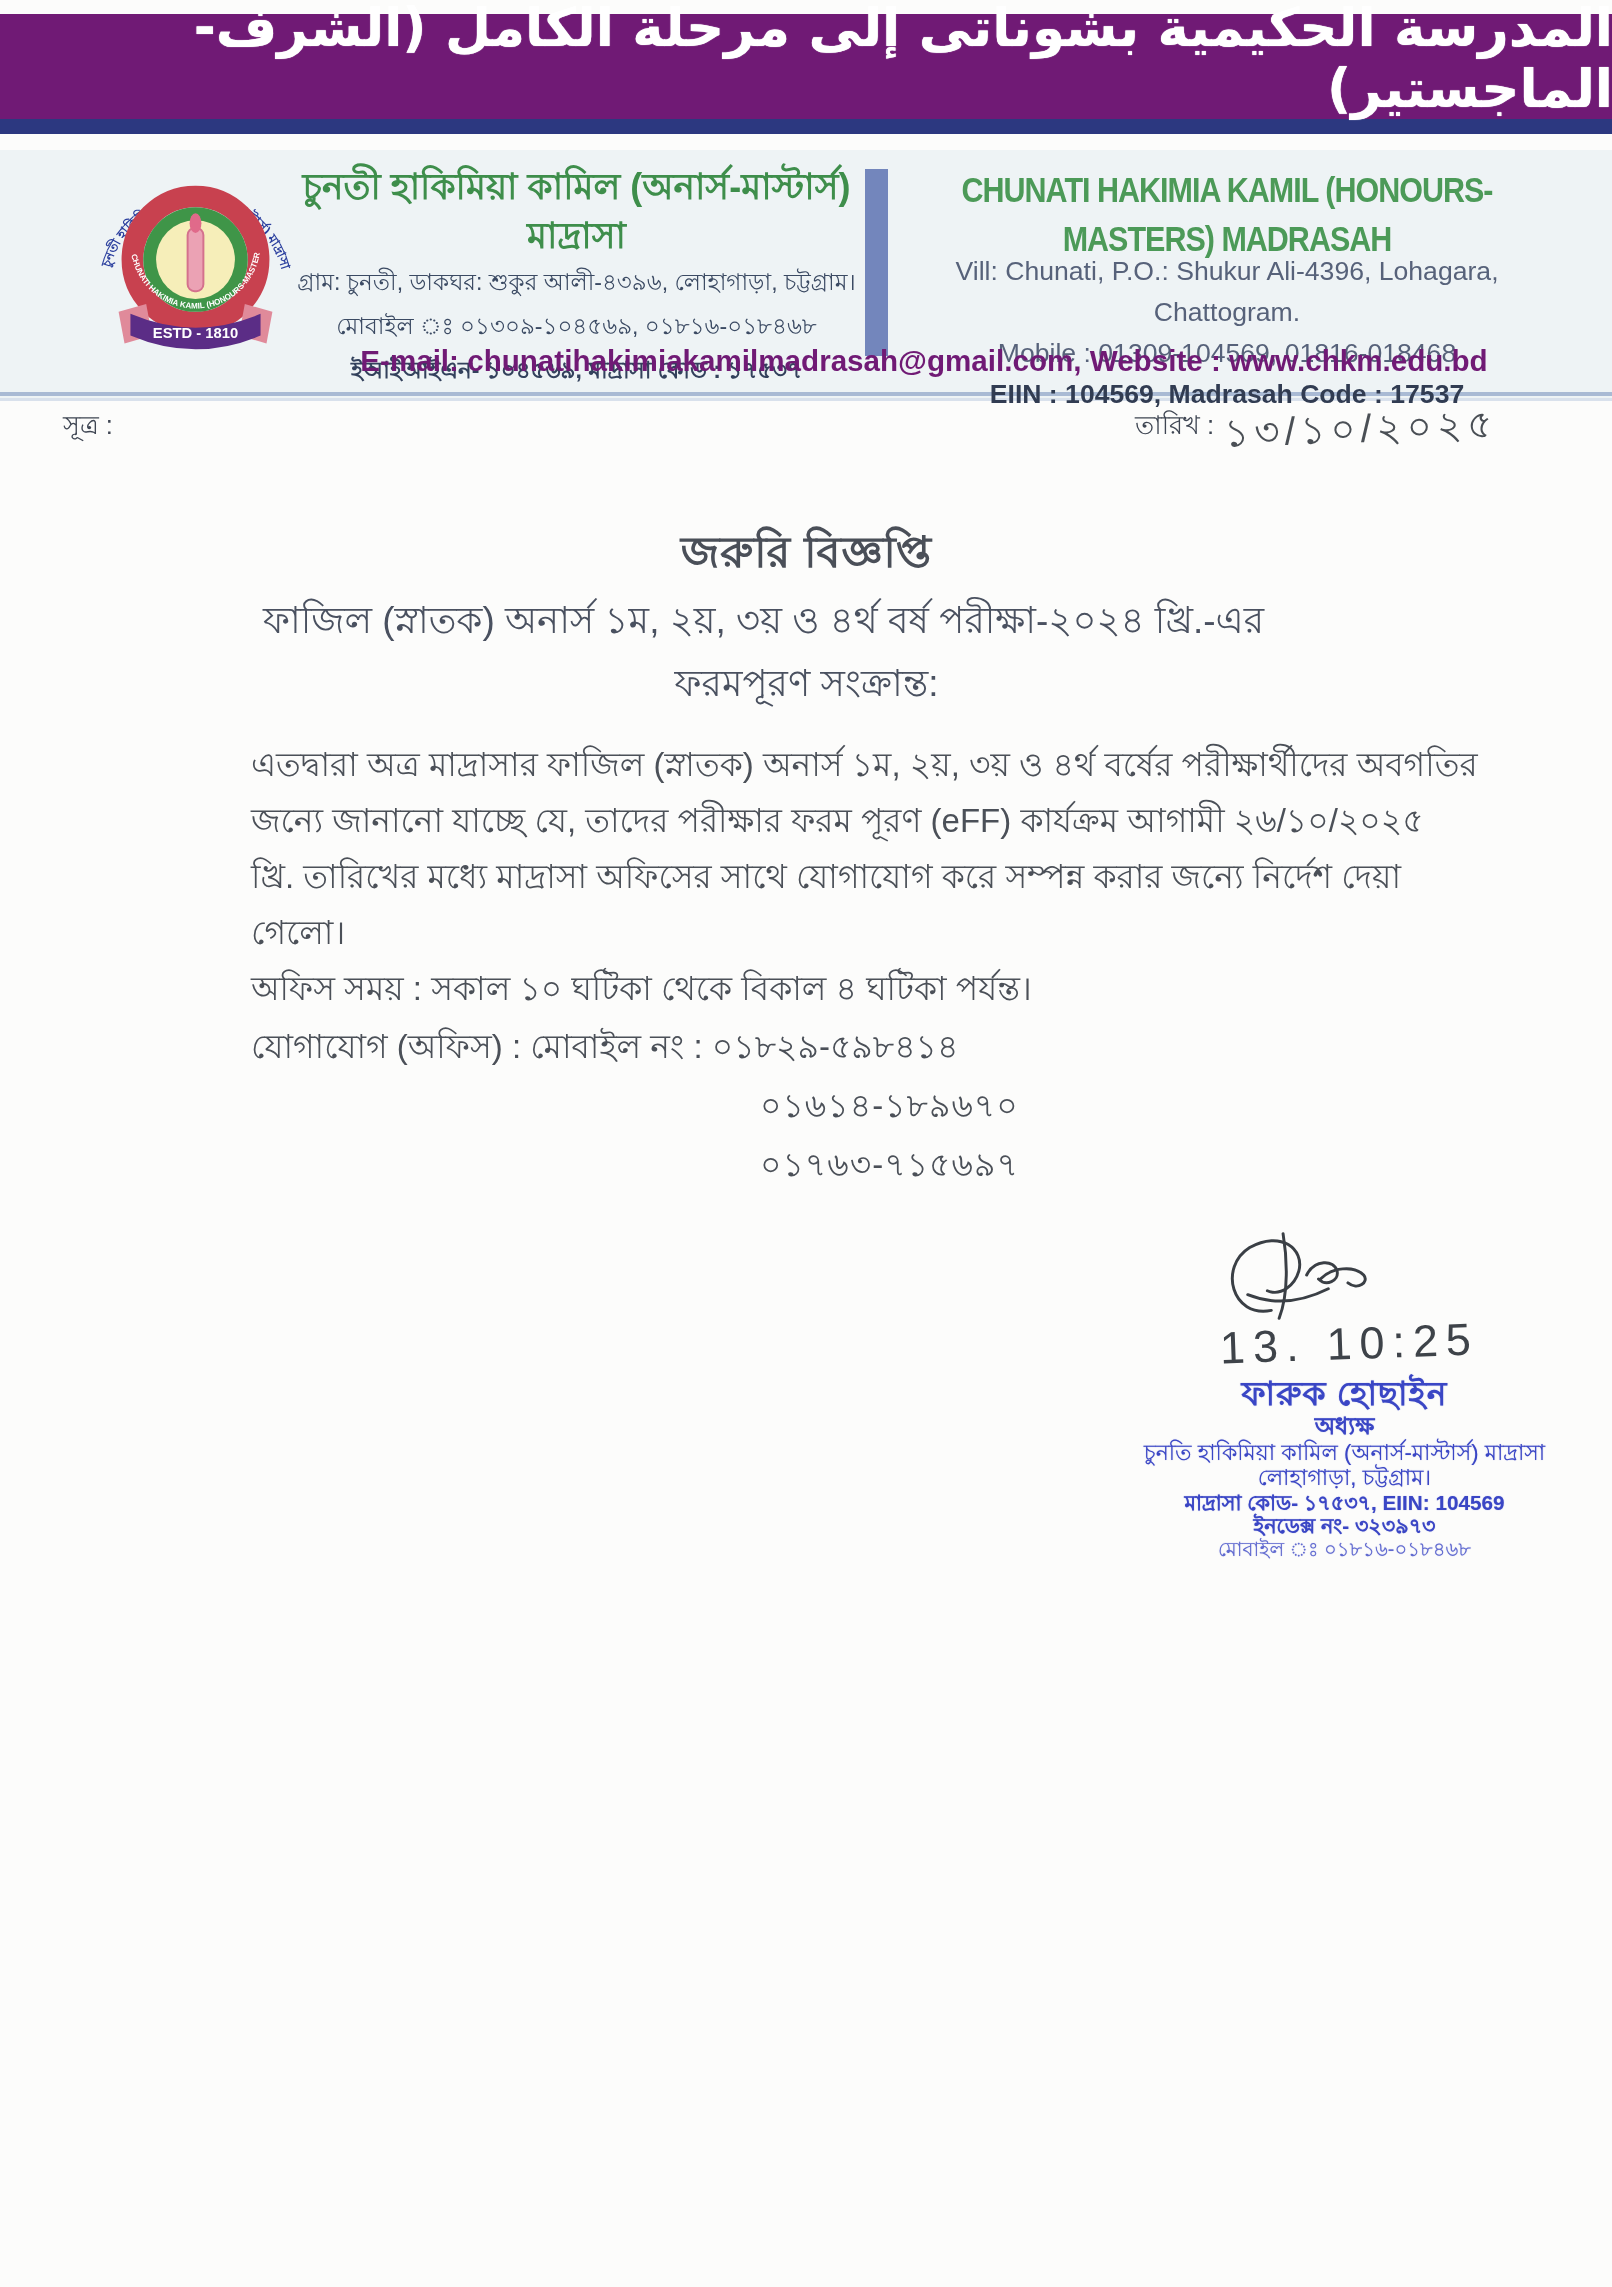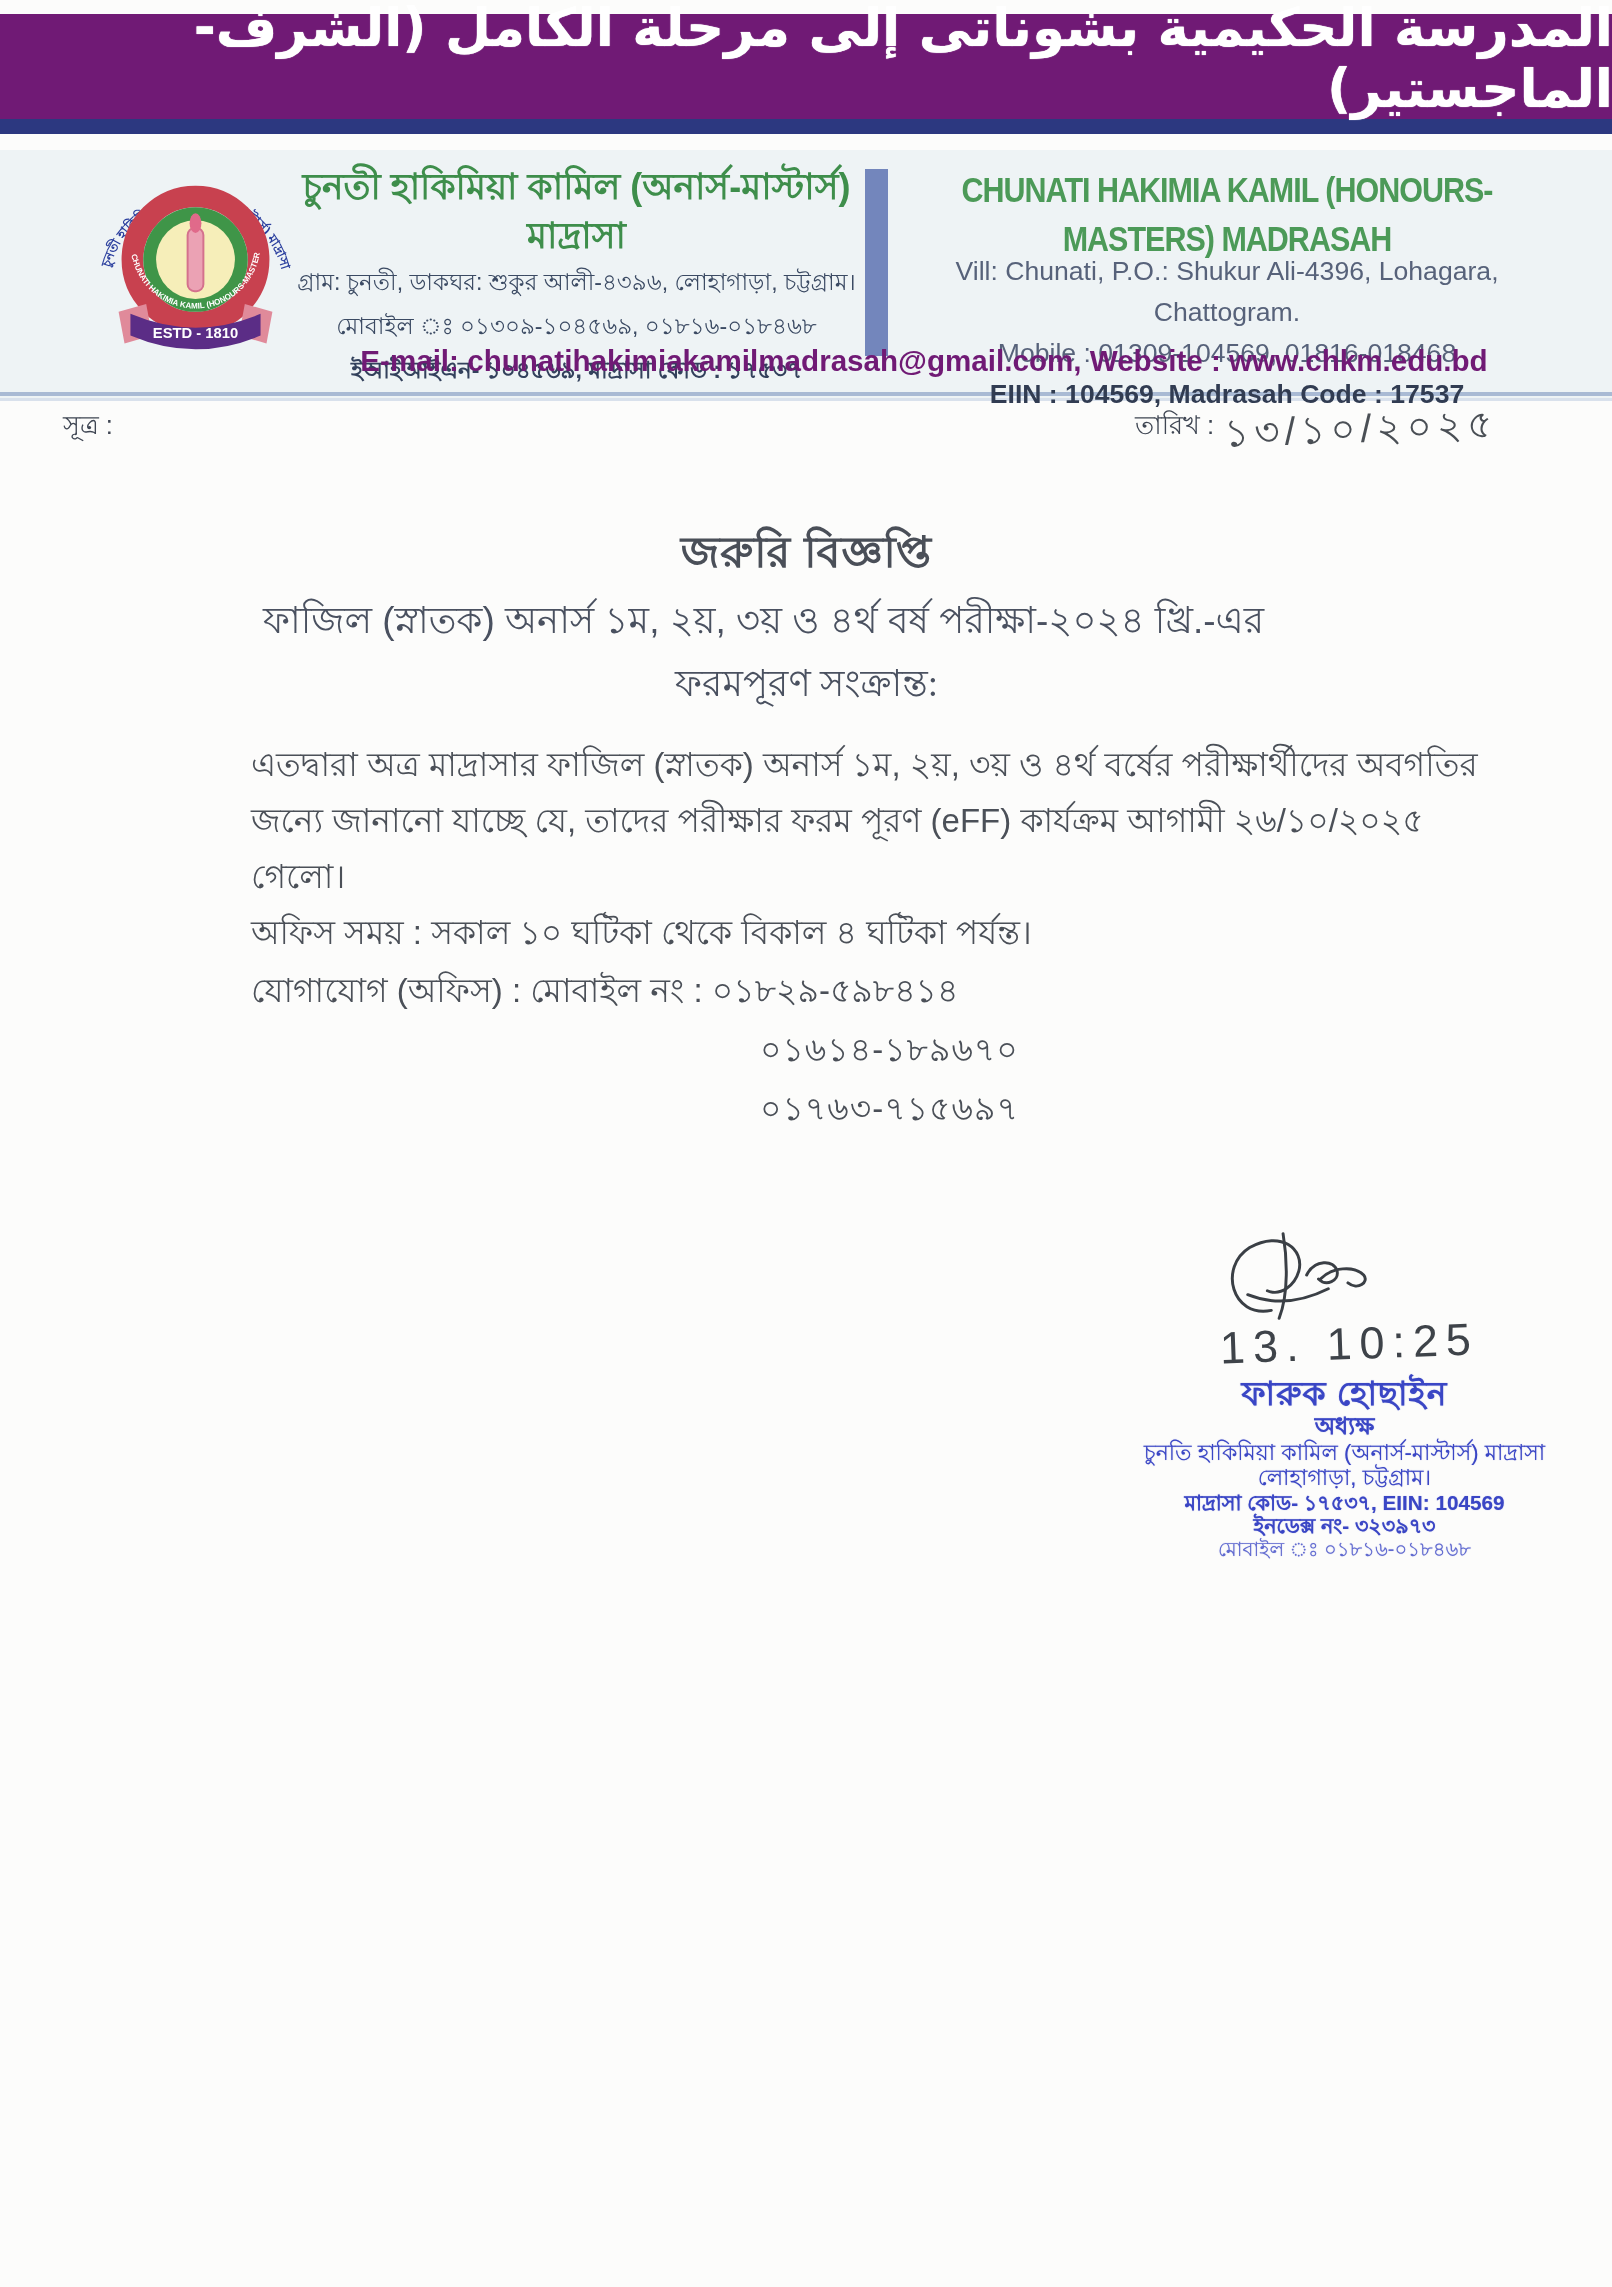--- a/index.html
+++ b/index.html
@@ -58,21 +58,21 @@
     font-size:39px;color:#4a4f55;letter-spacing:4.9px;margin-left:9.9px;
     transform:rotate(-2deg);font-weight:500;
   }
 
   
   .n-title{position:absolute;left:0;top:520px;width:1613px;text-align:center;
     font-size:43px;font-weight:600;color:#4a4f58;letter-spacing:1px;}
   .n-sub1{position:absolute;left:0;top:591px;width:1527px;text-align:center;
     font-size:37px;color:#4a5160;}
   .n-sub2{position:absolute;left:0;top:654px;width:1613px;text-align:center;
-    font-size:37px;color:#4a5160;font-family:Liberation Serif, serif;}
+    font-size:37px;color:#4a5160;}
 
   .body-block{position:absolute;left:251px;top:737px;width:1241px;
     font-size:33px;color:#4b5058;}
   .body-block .line{line-height:56px;white-space:nowrap;}
   .contact-row{line-height:59px;white-space:nowrap;}
   .phone-indent{line-height:59px;padding-left:509px;white-space:nowrap;letter-spacing:1px;}
 
   
   .sig-svg{position:absolute;left:1210px;top:1220px;}
   .sig-date{
@@ -152,20 +152,21 @@
     <span class="date-hand">১৩/১০/২০২৫</span>
   </div>
 
   <div class="n-title">জরুরি বিজ্ঞপ্তি</div>
   <div class="n-sub1">ফাজিল (স্নাতক) অনার্স ১ম, ২য়, ৩য় ও ৪র্থ বর্ষ পরীক্ষা-২০২৪ খ্রি.-এর</div>
   <div class="n-sub2">ফরমপূরণ সংক্রান্ত:</div>
 
   <div class="body-block">
     <div class="line">এতদ্বারা অত্র মাদ্রাসার ফাজিল (স্নাতক) অনার্স ১ম, ২য়, ৩য় ও ৪র্থ বর্ষের পরীক্ষার্থীদের অবগতির</div>
     <div class="line">জন্যে জানানো যাচ্ছে যে, তাদের পরীক্ষার ফরম পূরণ (eFF) কার্যক্রম আগামী ২৬/১০/২০২৫</div>
+    <div class="line">খ্রি. তারিখের মধ্যে মাদ্রাসা অফিসের সাথে যোগাযোগ করে সম্পন্ন করার জন্যে নির্দেশ দেয়া</div>
     <div class="line">গেলো।</div>
     <div class="line">অফিস সময় : সকাল ১০ ঘটিকা থেকে বিকাল ৪ ঘটিকা পর্যন্ত।</div>
     <div class="contact-row">যোগাযোগ (অফিস) : মোবাইল নং :  ০১৮২৯-৫৯৮৪১৪</div>
     <div class="phone-indent">০১৬১৪-১৮৯৬৭০</div>
     <div class="phone-indent">০১৭৬৩-৭১৫৬৯৭</div>
   </div>
 
   <svg class="sig-svg" width="212" height="113" viewBox="0 0 215 115">
     <g fill="none" stroke="#3a3f45" stroke-width="3" stroke-linecap="round">
       <path d="M 62,92 C 22,100 8,48 40,28 C 72,10 96,30 90,52 C 86,66 72,78 58,72"></path>

